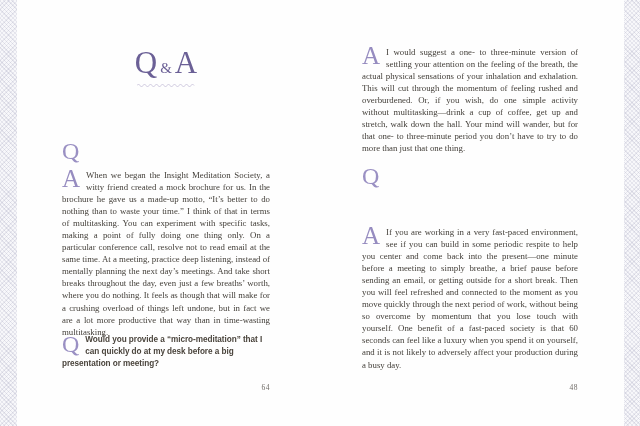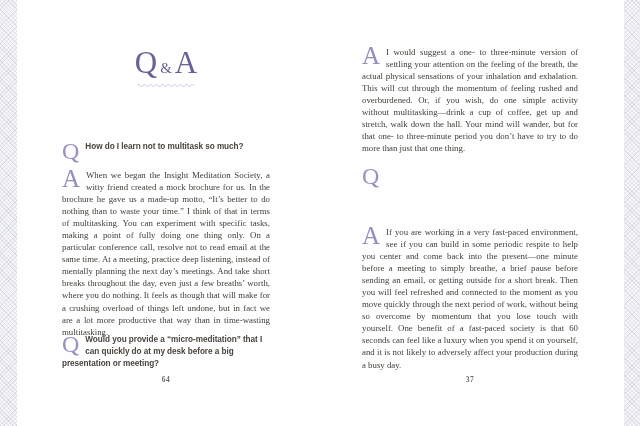--- a/index.html
+++ b/index.html
@@ -41,43 +41,43 @@
     text-align:justify;
   }
   .dropcap{
     float:left;font-family:"Liberation Serif",serif;font-weight:400;
     font-size:25px;line-height:20px;height:22px;padding-right:6px;
     color:#968cc0;letter-spacing:0;
   }
   .question .dropcap{font-size:24px;color:#9a90c3;}
 
   .pagenum{
-    top:375px;text-align:center;font-size:7.5px;color:#6f6b66;
-    letter-spacing:0.5px;font-family:"Liberation Serif",serif;font-weight:bold;
+    top:383px;text-align:right;font-size:7.5px;color:#6f6b66;
+    letter-spacing:0.5px;font-family:"Liberation Serif",serif;
   }
 </style>
 </head>
 <body>
 
 <div class="spread">
 
   <div class="edge edge-left"></div>
   <div class="edge edge-right"></div>
 
   <div class="page-left">
 
     <div class="block qa-title">
       <span class="t-big">Q</span><span class="t-amp">&amp;</span><span class="t-big">A</span>
       <svg class="squiggle" width="58" height="7" viewBox="0 0 58 7">
         <path d="M0 4.5 Q1.5 1.5 3 4.5 T6 4.5 T9 4.5 T12 4.5 T15 4.5 T18 4.5 T21 4.5 T24 4.5 T27 4.5 T30 4.5 T33 4.5 T36 4.5 T39 4.5 T42 4.5 T45 4.5 T48 4.5 T51 4.5 T54 4.5 T57 4.5" fill="none" stroke="#c7c1d9" stroke-width="0.9"></path>
       </svg>
     </div>
 
     <div class="block question" style="top:141px">
-      <span class="dropcap">Q</span><span>How do I learn not to multitask so much?</span>
+      <span class="dropcap">Q</span>
     </div>
 
     <div class="block answer" style="top:169px">
       <span class="dropcap">A</span><span>When we began the Insight Meditation Society, a witty friend created a mock brochure for us. In the brochure he gave us a made-up motto, “It’s better to do nothing than to waste your time.” I think of that in terms of multitasking. You can experiment with specific tasks, making a point of fully doing one thing only. On a particular conference call, resolve not to read email at the same time. At a meeting, practice deep listening, instead of mentally planning the next day’s meetings. And take short breaks throughout the day, even just a few breaths’ worth, where you do nothing. It feels as though that will make for a crushing overload of things left undone, but in fact we are a lot more productive that way than in time-wasting multitasking.</span>
     </div>
 
     <div class="block question" style="top:334px">
       <span class="dropcap">Q</span><span>Would you provide a “micro-meditation” that I can quickly do at my desk before a big presentation or meeting?</span>
     </div>
 
@@ -91,16 +91,16 @@
     </div>
 
     <div class="block question" style="top:166px">
       <span class="dropcap">Q</span>
     </div>
 
     <div class="block answer" style="top:226px">
       <span class="dropcap">A</span><span>If you are working in a very fast-paced environment, see if you can build in some periodic respite to help you center and come back into the present—one minute before a meeting to simply breathe, a brief pause before sending an email, or getting outside for a short break. Then you will feel refreshed and connected to the moment as you move quickly through the next period of work, without being so overcome by momentum that you lose touch with yourself. One benefit of a fast-paced society is that 60 seconds can feel like a luxury when you spend it on yourself, and it is not likely to adversely affect your production during a busy day.</span>
     </div>
 
-    <div class="block pagenum">37</div>
+    <div class="block pagenum">48</div>
   </div>
 
 </div>
 
 </body></html>

